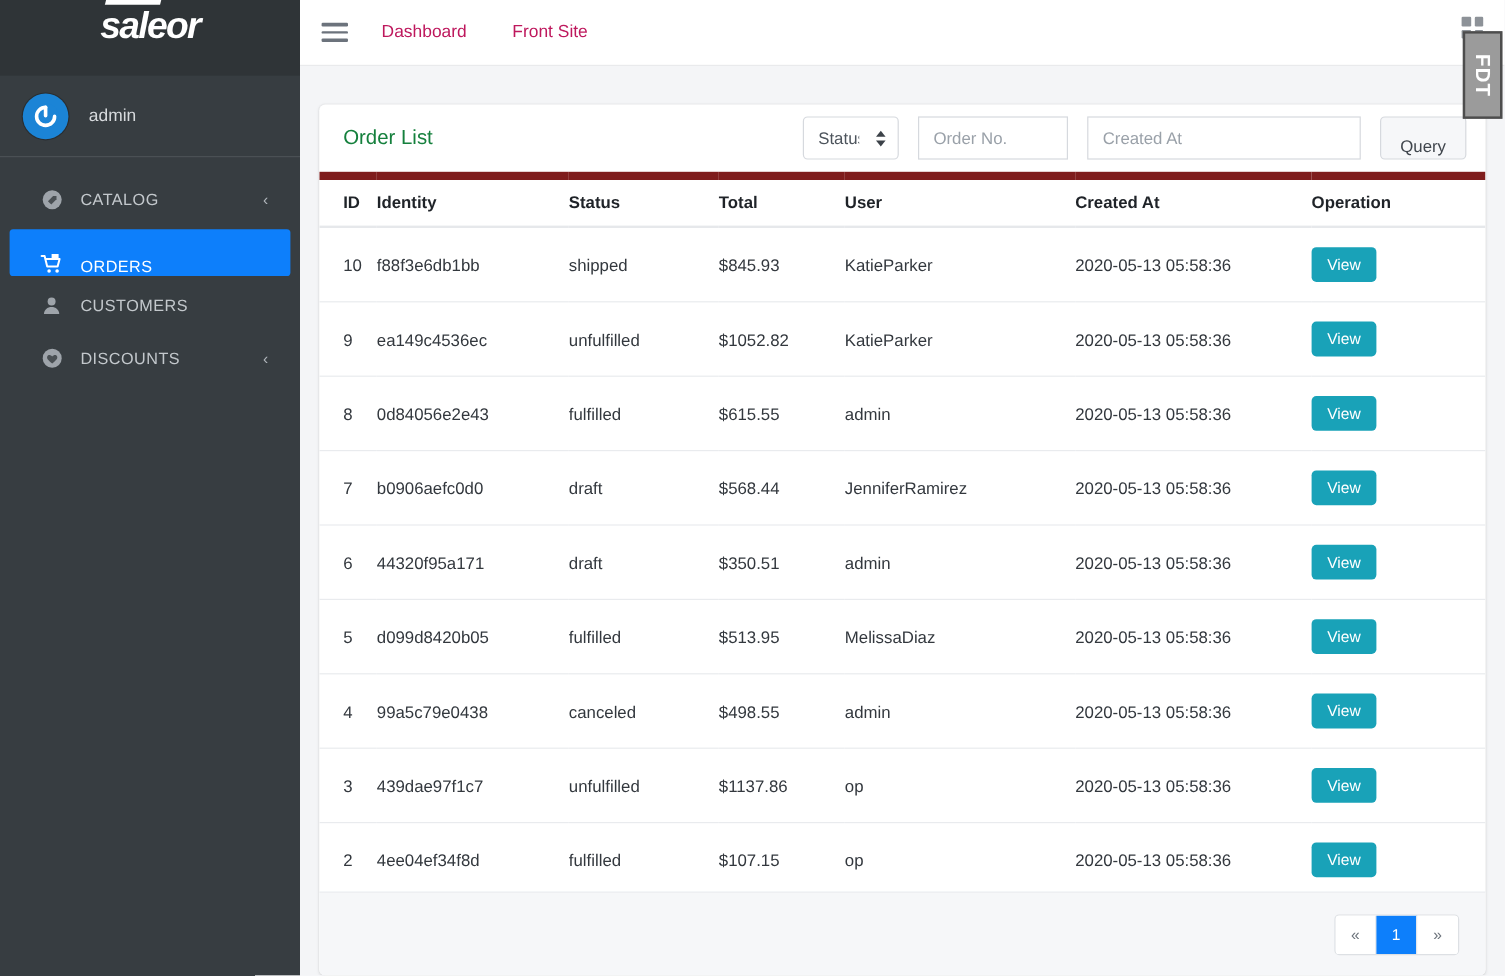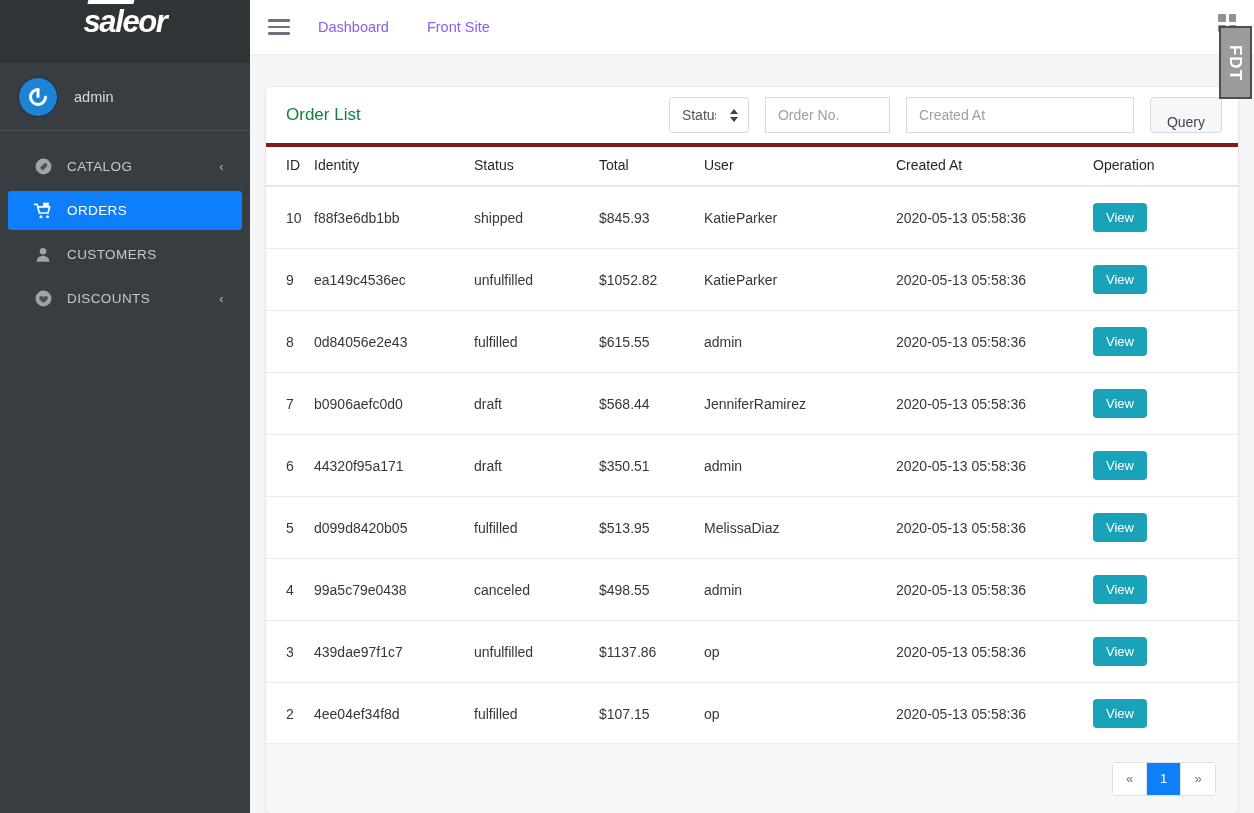--- a/index.html
+++ b/index.html
@@ -77,20 +77,21 @@
   }
   .nav-item .nav-icon {
     width: 20px; height: 20px;
     margin-right: 14px;
     display: flex; align-items: center; justify-content: center;
     flex: 0 0 20px;
   }
   .nav-item.active {
     background: #0d7ffb;
     color: #ffffff;
+    align-items: flex-end;
   }
   .nav-item .chev {
     position: absolute;
     right: 18px;
     font-size: 13px;
     color: #b0b6bb;
     line-height: 1;
   }
 
   
@@ -116,21 +117,21 @@
     gap: 4px;
     cursor: pointer;
     margin-right: 24px;
     margin-left: 2px;
   }
   .hamburger span {
     display: block; height: 2.5px; width: 22px;
     background: #6c737c; border-radius: 1px;
   }
   .topnav-link {
-    color: #8b5cf6;
+    color: #be185d;
     font-size: 14.5px;
     margin-right: 38px;
     cursor: pointer;
     text-decoration: none;
   }
   .grid-icon {
     position: absolute;
     right: 18px; top: 14px;
     width: 18px; height: 18px;
     display: grid;
@@ -247,25 +248,25 @@
     font-family: "Liberation Sans", sans-serif;
     cursor: pointer;
   }
 
   
   .table-zone { flex: 1; overflow: hidden; }
   table { width: 100%; border-collapse: collapse; table-layout: fixed; }
   thead th {
     text-align: left;
     font-size: 14px;
-    font-weight: normal;
+    font-weight: bold;
     color: #1f2328;
     padding: 10px 0 12px 0;
     border-bottom: 2px solid #e6e8eb;
-    border-top: 4px solid #7f1d1d;
+    border-top: 7px solid #7f1d1d;
   }
   tbody td {
     font-size: 14px;
     color: #33383e;
     padding: 16px 0;
     border-bottom: 1px solid #e9ebee;
     height: 56px;
   }
   th.c-id, td.c-id       { width: 48px;  padding-left: 20px; }
   th.c-identity, td.c-identity { width: 160px; }

